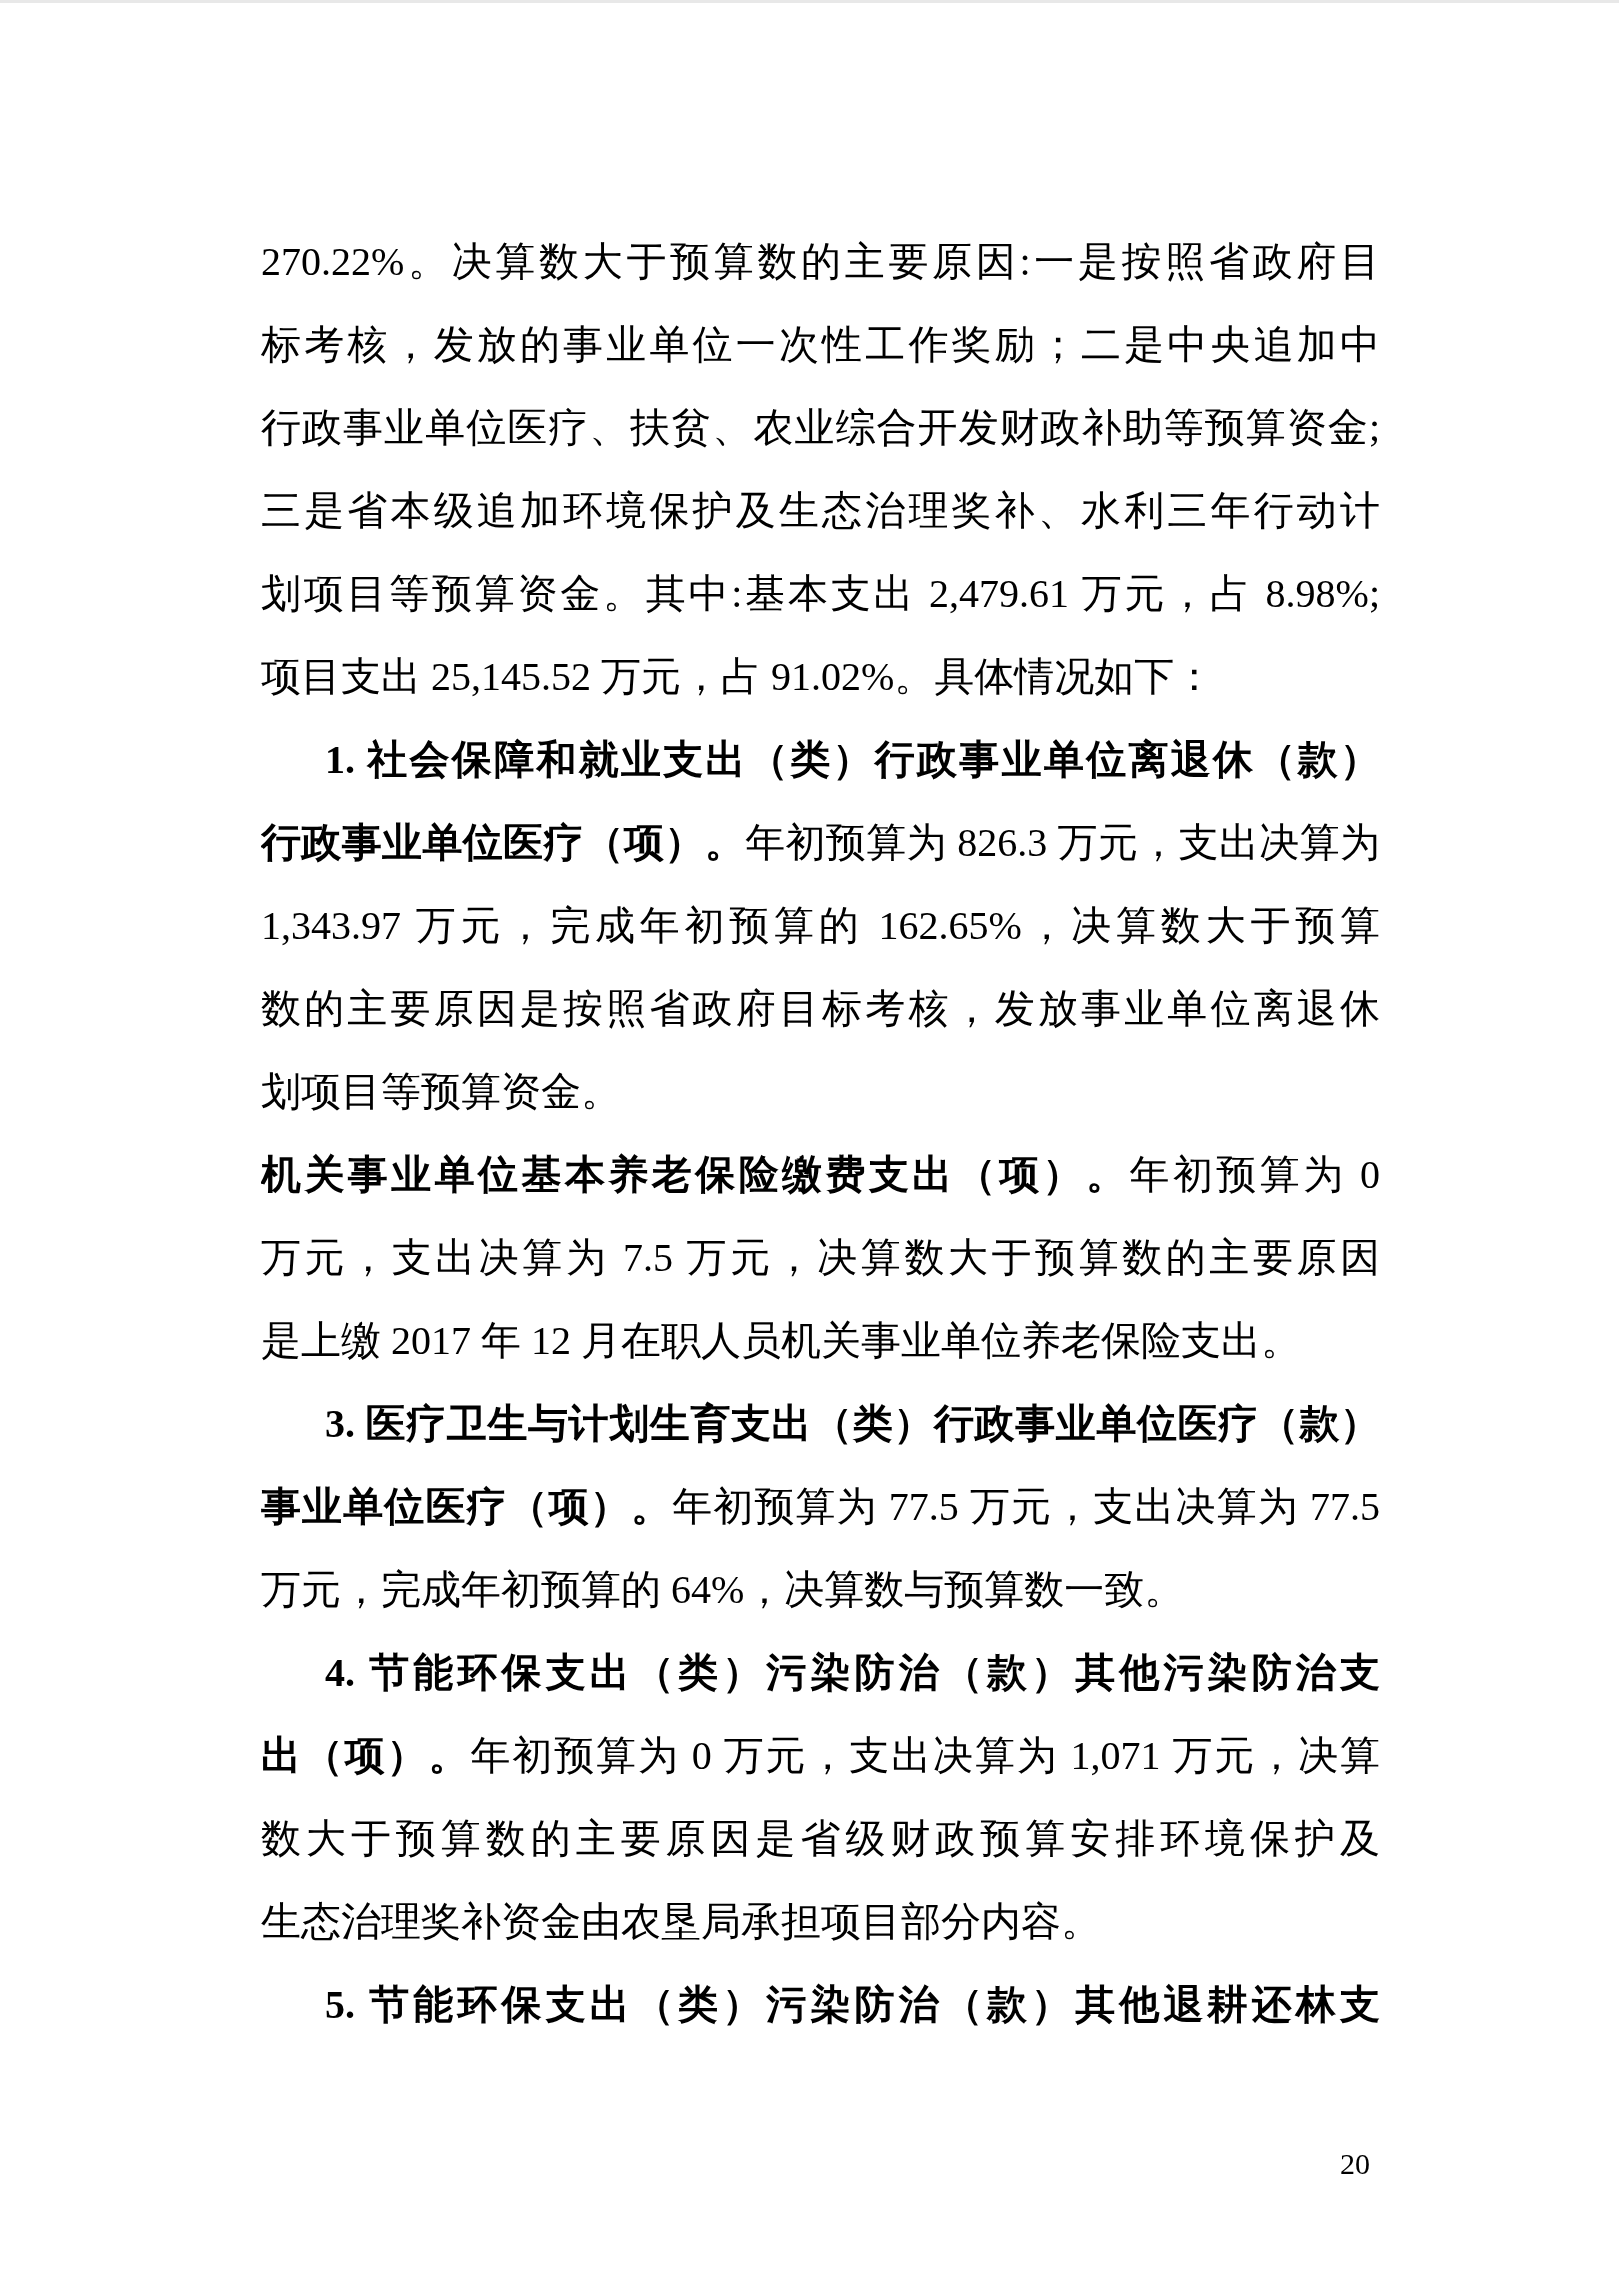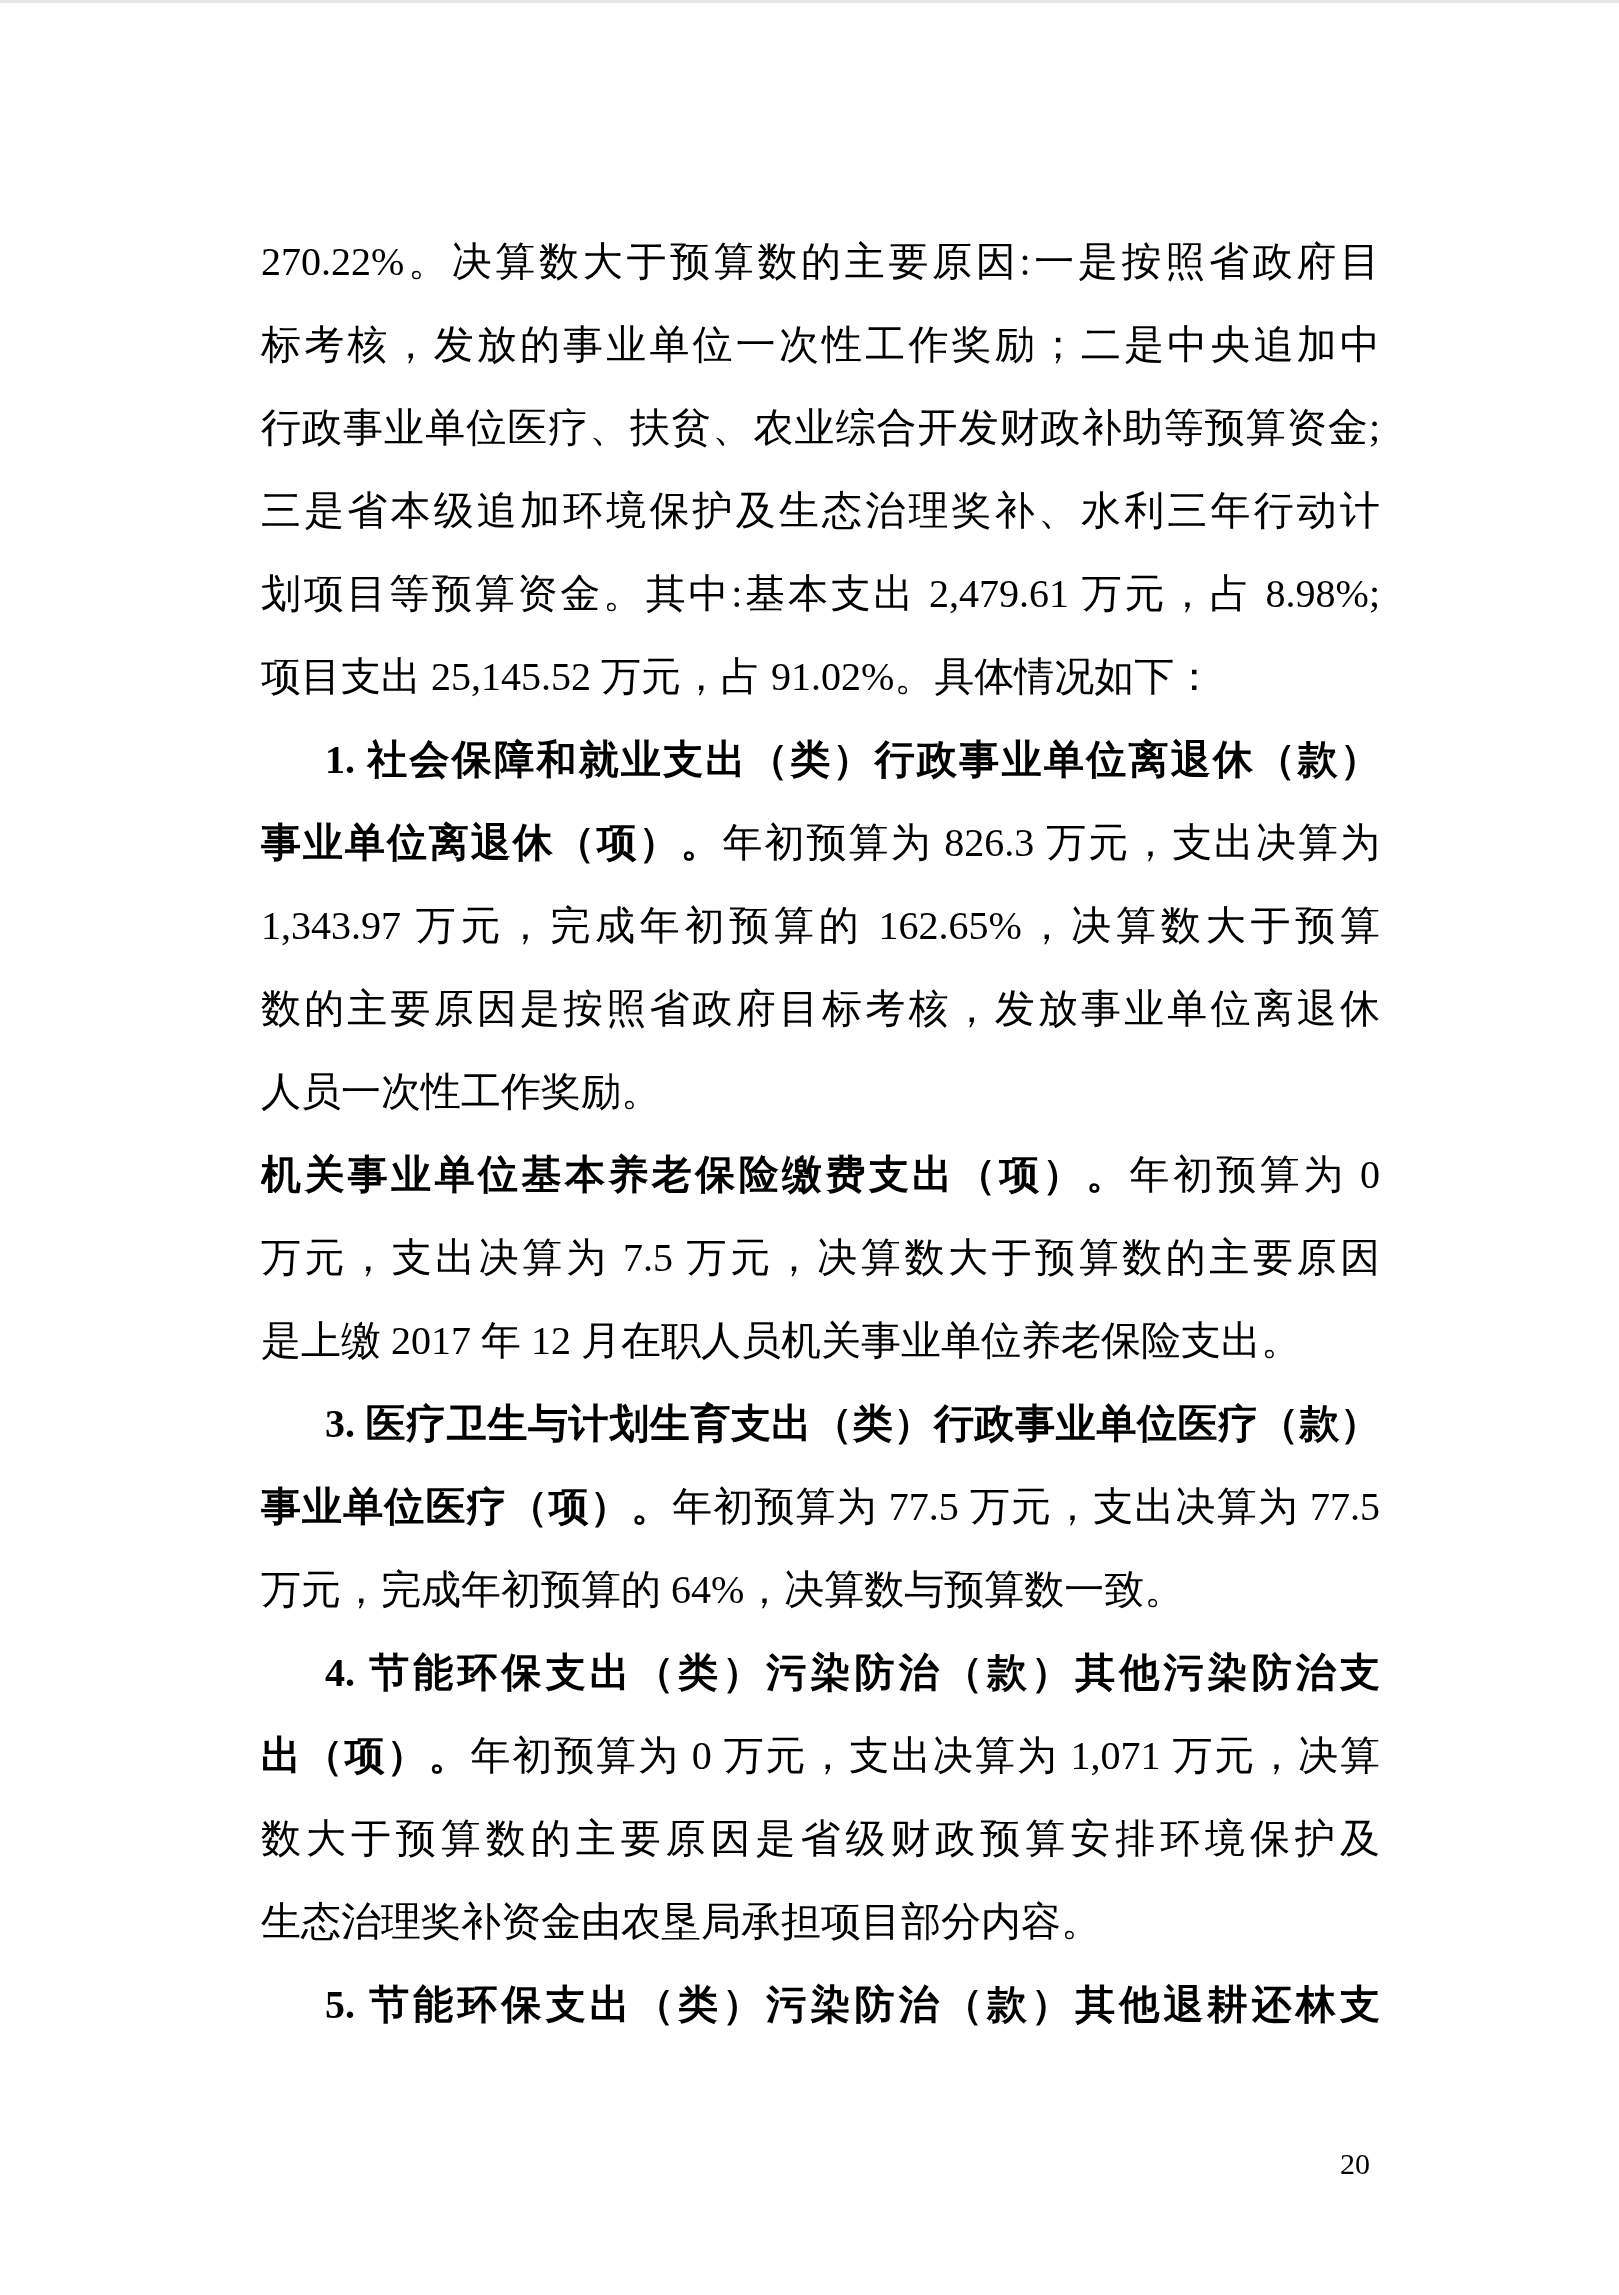--- a/index.html
+++ b/index.html
@@ -61,24 +61,24 @@
 <div class="page">
   <div class="content">
     <div class="line"><span class="b"></span><span>270.22%。决算数大于预算数的主要原因:一是按照省政府目</span></div>
     <div class="line"><span class="b"></span><span>标考核，发放的事业单位一次性工作奖励；二是中央追加中</span></div>
     <div class="line"><span class="b"></span><span>行政事业单位医疗、扶贫、农业综合开发财政补助等预算资金;</span></div>
     <div class="line"><span class="b"></span><span>三是省本级追加环境保护及生态治理奖补、水利三年行动计</span></div>
     <div class="line"><span class="b"></span><span>划项目等预算资金。其中:基本支出 2,479.61 万元，占 8.98%;</span></div>
     <div class="line end"><span class="b"></span><span>项目支出 25,145.52 万元，占 91.02%。具体情况如下：</span></div>
 
     <div class="line indent"><span class="b">1. 社会保障和就业支出（类）行政事业单位离退休（款）</span><span></span></div>
-    <div class="line"><span class="b">事业单位离退休（项）。</span><span>年初预算为 826.3 万元，支出决算为</span></div>
+    <div class="line"><span class="b">行政事业单位医疗（项）。</span><span>年初预算为 826.3 万元，支出决算为</span></div>
     <div class="line"><span class="b"></span><span>1,343.97 万元，完成年初预算的 162.65%，决算数大于预算</span></div>
     <div class="line"><span class="b"></span><span>数的主要原因是按照省政府目标考核，发放事业单位离退休</span></div>
-    <div class="line end"><span class="b"></span><span>人员一次性工作奖励。</span></div>
+    <div class="line end"><span class="b"></span><span>划项目等预算资金。</span></div>
 
     <div class="line"><span class="b">机关事业单位基本养老保险缴费支出（项）。</span><span>年初预算为 0</span></div>
     <div class="line"><span class="b"></span><span>万元，支出决算为 7.5 万元，决算数大于预算数的主要原因</span></div>
     <div class="line end"><span class="b"></span><span>是上缴 2017 年 12 月在职人员机关事业单位养老保险支出。</span></div>
 
     <div class="line indent"><span class="b">3. 医疗卫生与计划生育支出（类）行政事业单位医疗（款）</span><span></span></div>
     <div class="line"><span class="b">事业单位医疗（项）。</span><span>年初预算为 77.5 万元，支出决算为 77.5</span></div>
     <div class="line end"><span class="b"></span><span>万元，完成年初预算的 64%，决算数与预算数一致。</span></div>
 
     <div class="line indent"><span class="b">4. 节能环保支出（类）污染防治（款）其他污染防治支</span><span></span></div>

